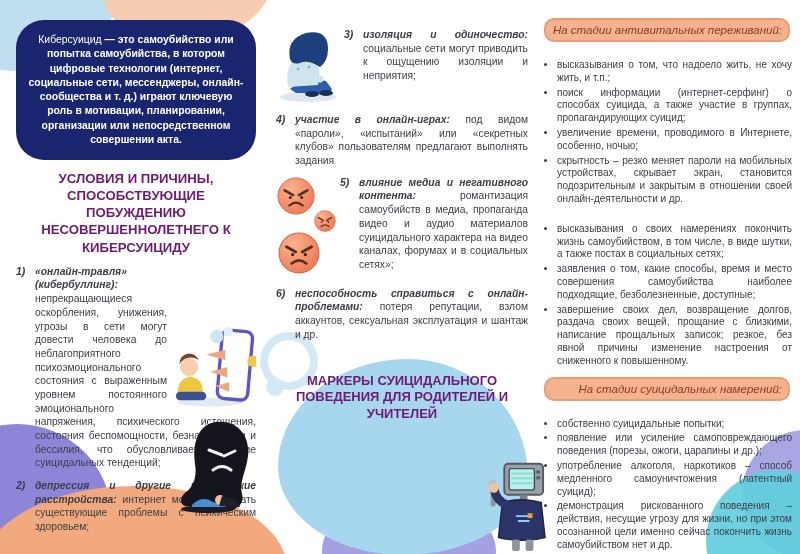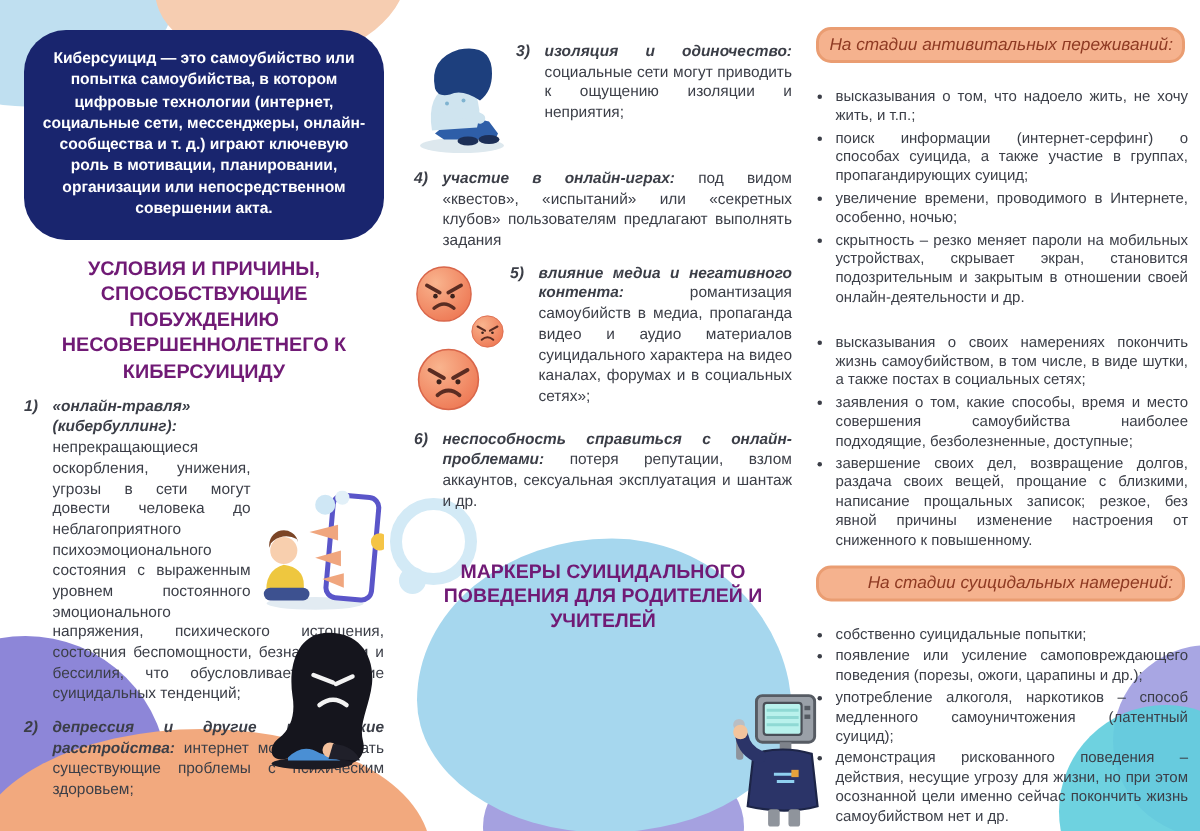--- a/index.html
+++ b/index.html
@@ -24,21 +24,21 @@
   .col { position:absolute; z-index:1; }
   .col-left  { left:16px;  top:20px; width:240px; }
   .col-mid   { left:276px; top:16px; width:252px; }
   .col-right { left:542px; top:18px; width:250px; }
 
   
   .def-box {
     background:var(--navy-box,#19256e); color:#fff; border-radius:28px;
     padding:13px 12px; text-align:center; font-size:10.4px; line-height:1.37; font-weight:600;
   }
-  .def-box .lead { font-weight:700; }
+  .def-box .lead { font-weight:400; }
   .section-heading {
     margin:10px 0 4px; font-weight:800; text-align:center;
     font-size:13.2px; line-height:1.3; color:#701a75;
   }
   .cause { display:flex; margin-top:9px; }
   .cause-num { flex:0 0 19px; font-style:italic; font-weight:700; font-size:10.5px; line-height:1.33; }
   .cause-body { flex:1; text-align:justify; font-size:10.3px; line-height:1.33; }
   .cause-lead { font-style:italic; font-weight:700; }
   .boy-float { float:right; width:86px; height:80px; margin:62px 0 0 3px; }
   .boy-float svg, .illus svg { width:100%; height:100%; display:block; }
@@ -183,21 +183,21 @@
           <span class="cause-lead">изоляция и одиночество:</span>
           <span>социальные сети могут приводить к ощущению изоляции и неприятия;</span>
         </div>
       </div>
     </div>
 
     <div class="cause">
       <span class="cause-num">4)</span>
       <div class="cause-body">
         <span class="cause-lead">участие в онлайн-играх:</span>
-        <span>под видом «квестов», «испытаний» или «секретных клубов» пользователям предлагают выполнять задания</span>
+        <span>под видом «пароли», «испытаний» или «секретных клубов» пользователям предлагают выполнять задания</span>
       </div>
     </div>
 
     <div class="cause-row">
       <span class="emoji-stack">
         <span class="e1 illus">
           <svg viewBox="0 0 40 40">
             <circle cx="20" cy="20" r="19" fill="url(#angryGrad)" stroke="#d9664a" stroke-width="1"></circle>
             <path d="M8 14 L17 19 M32 14 L23 19" stroke="#5a2c22" stroke-width="2.6" stroke-linecap="round"></path>
             <circle cx="14" cy="21.5" r="1.6" fill="#3c221c"></circle>

